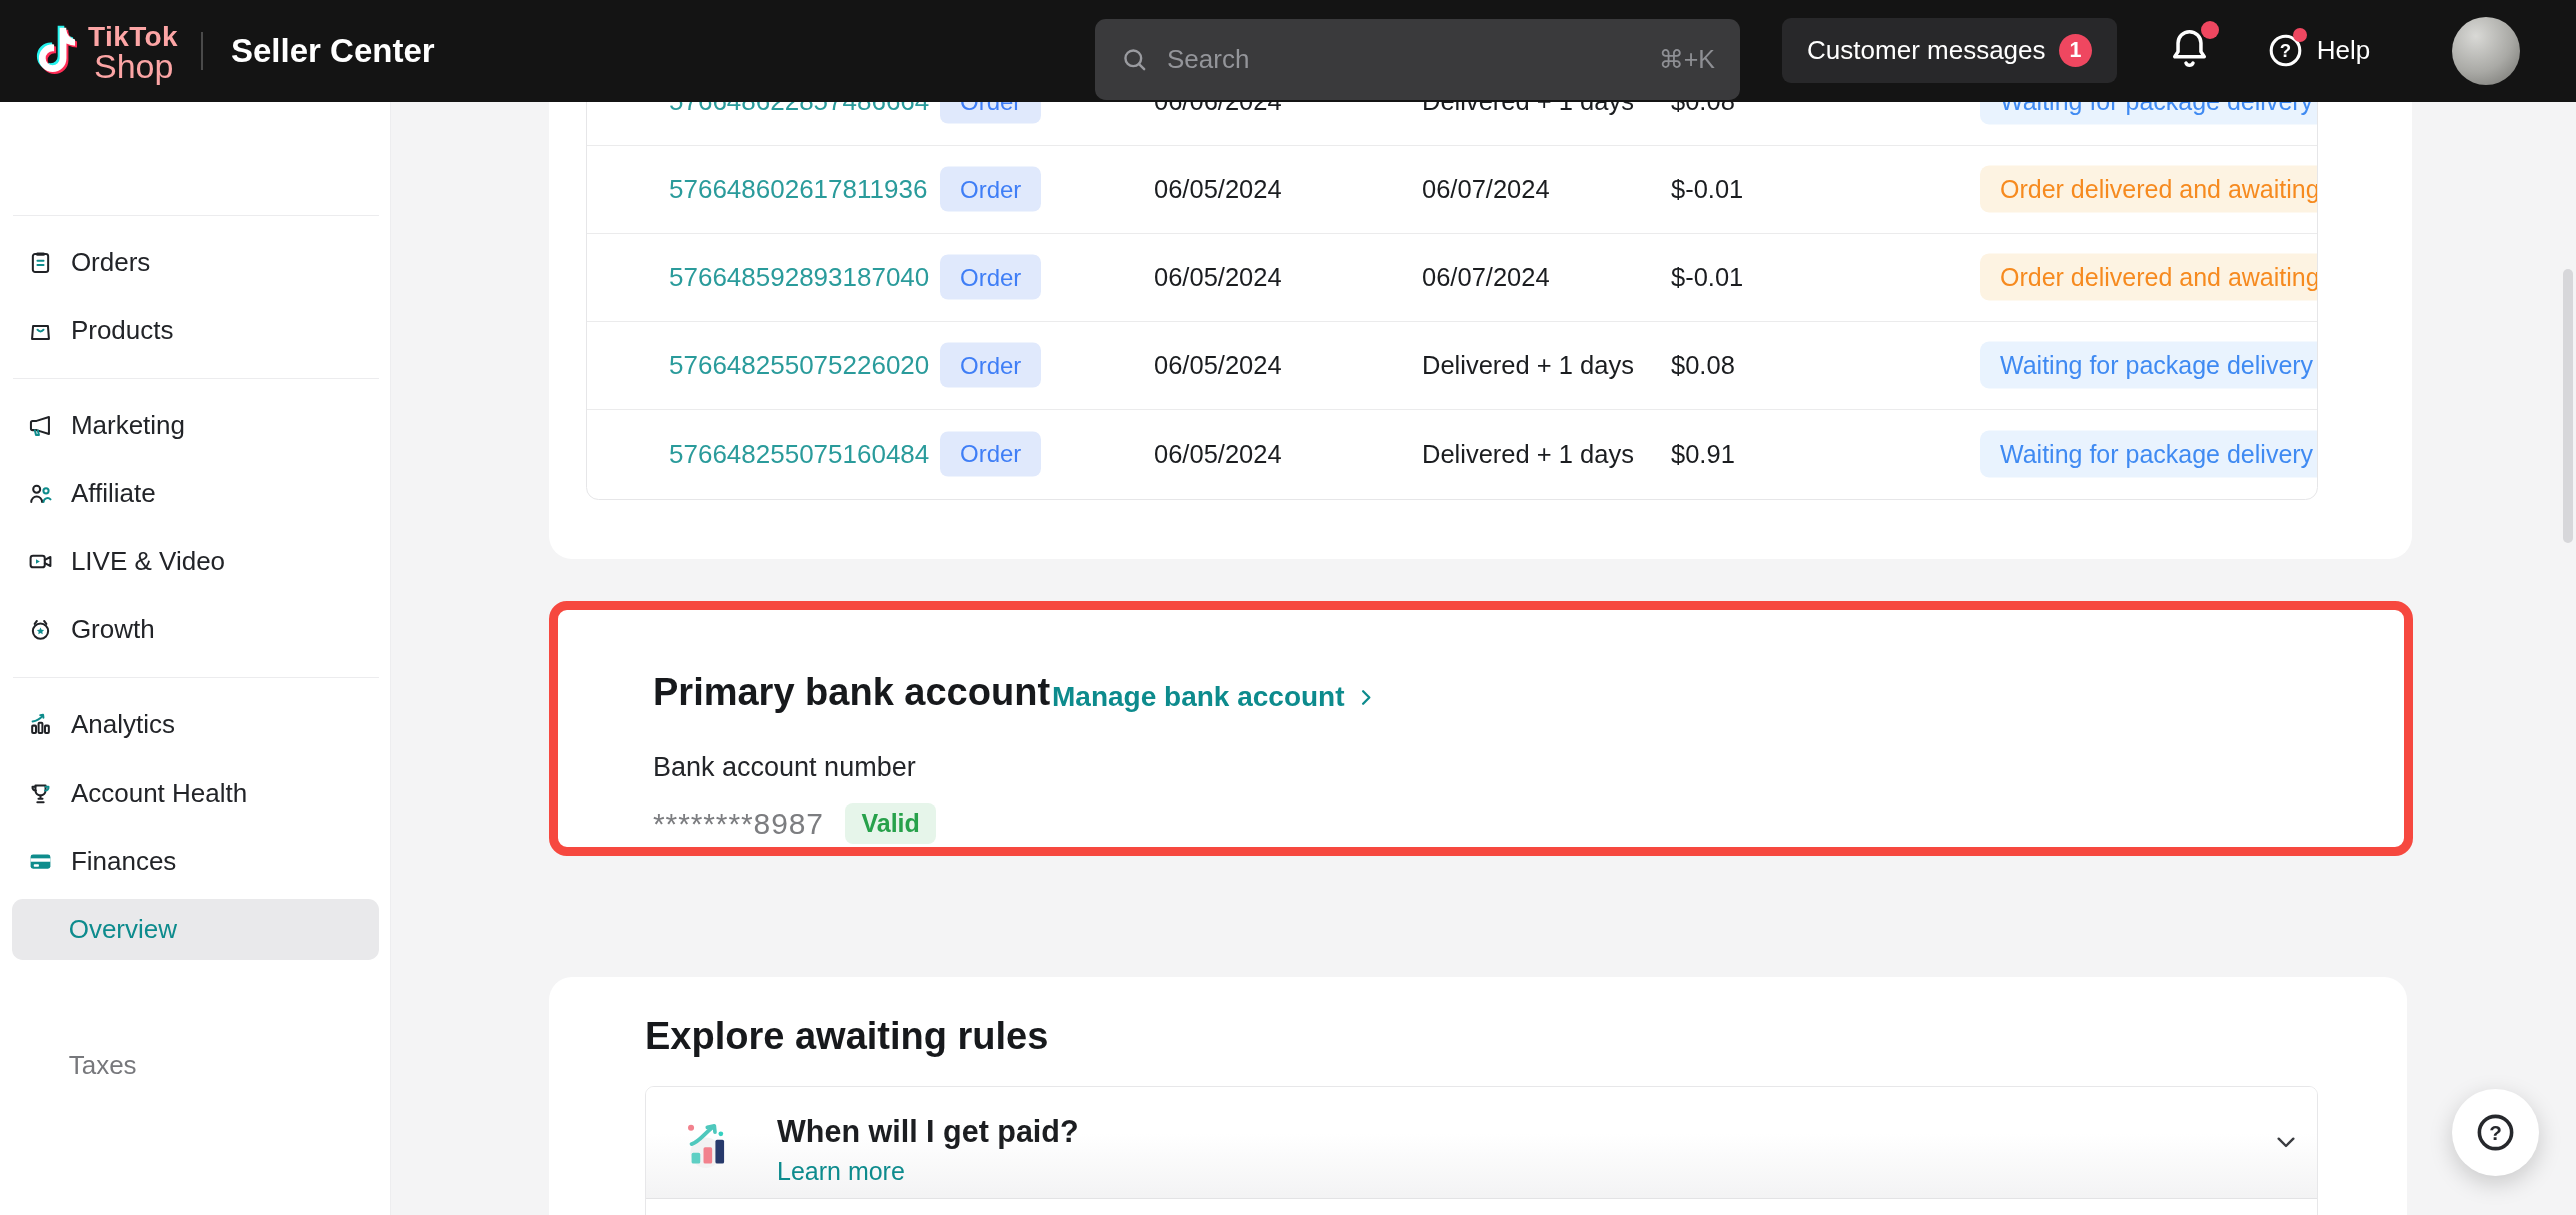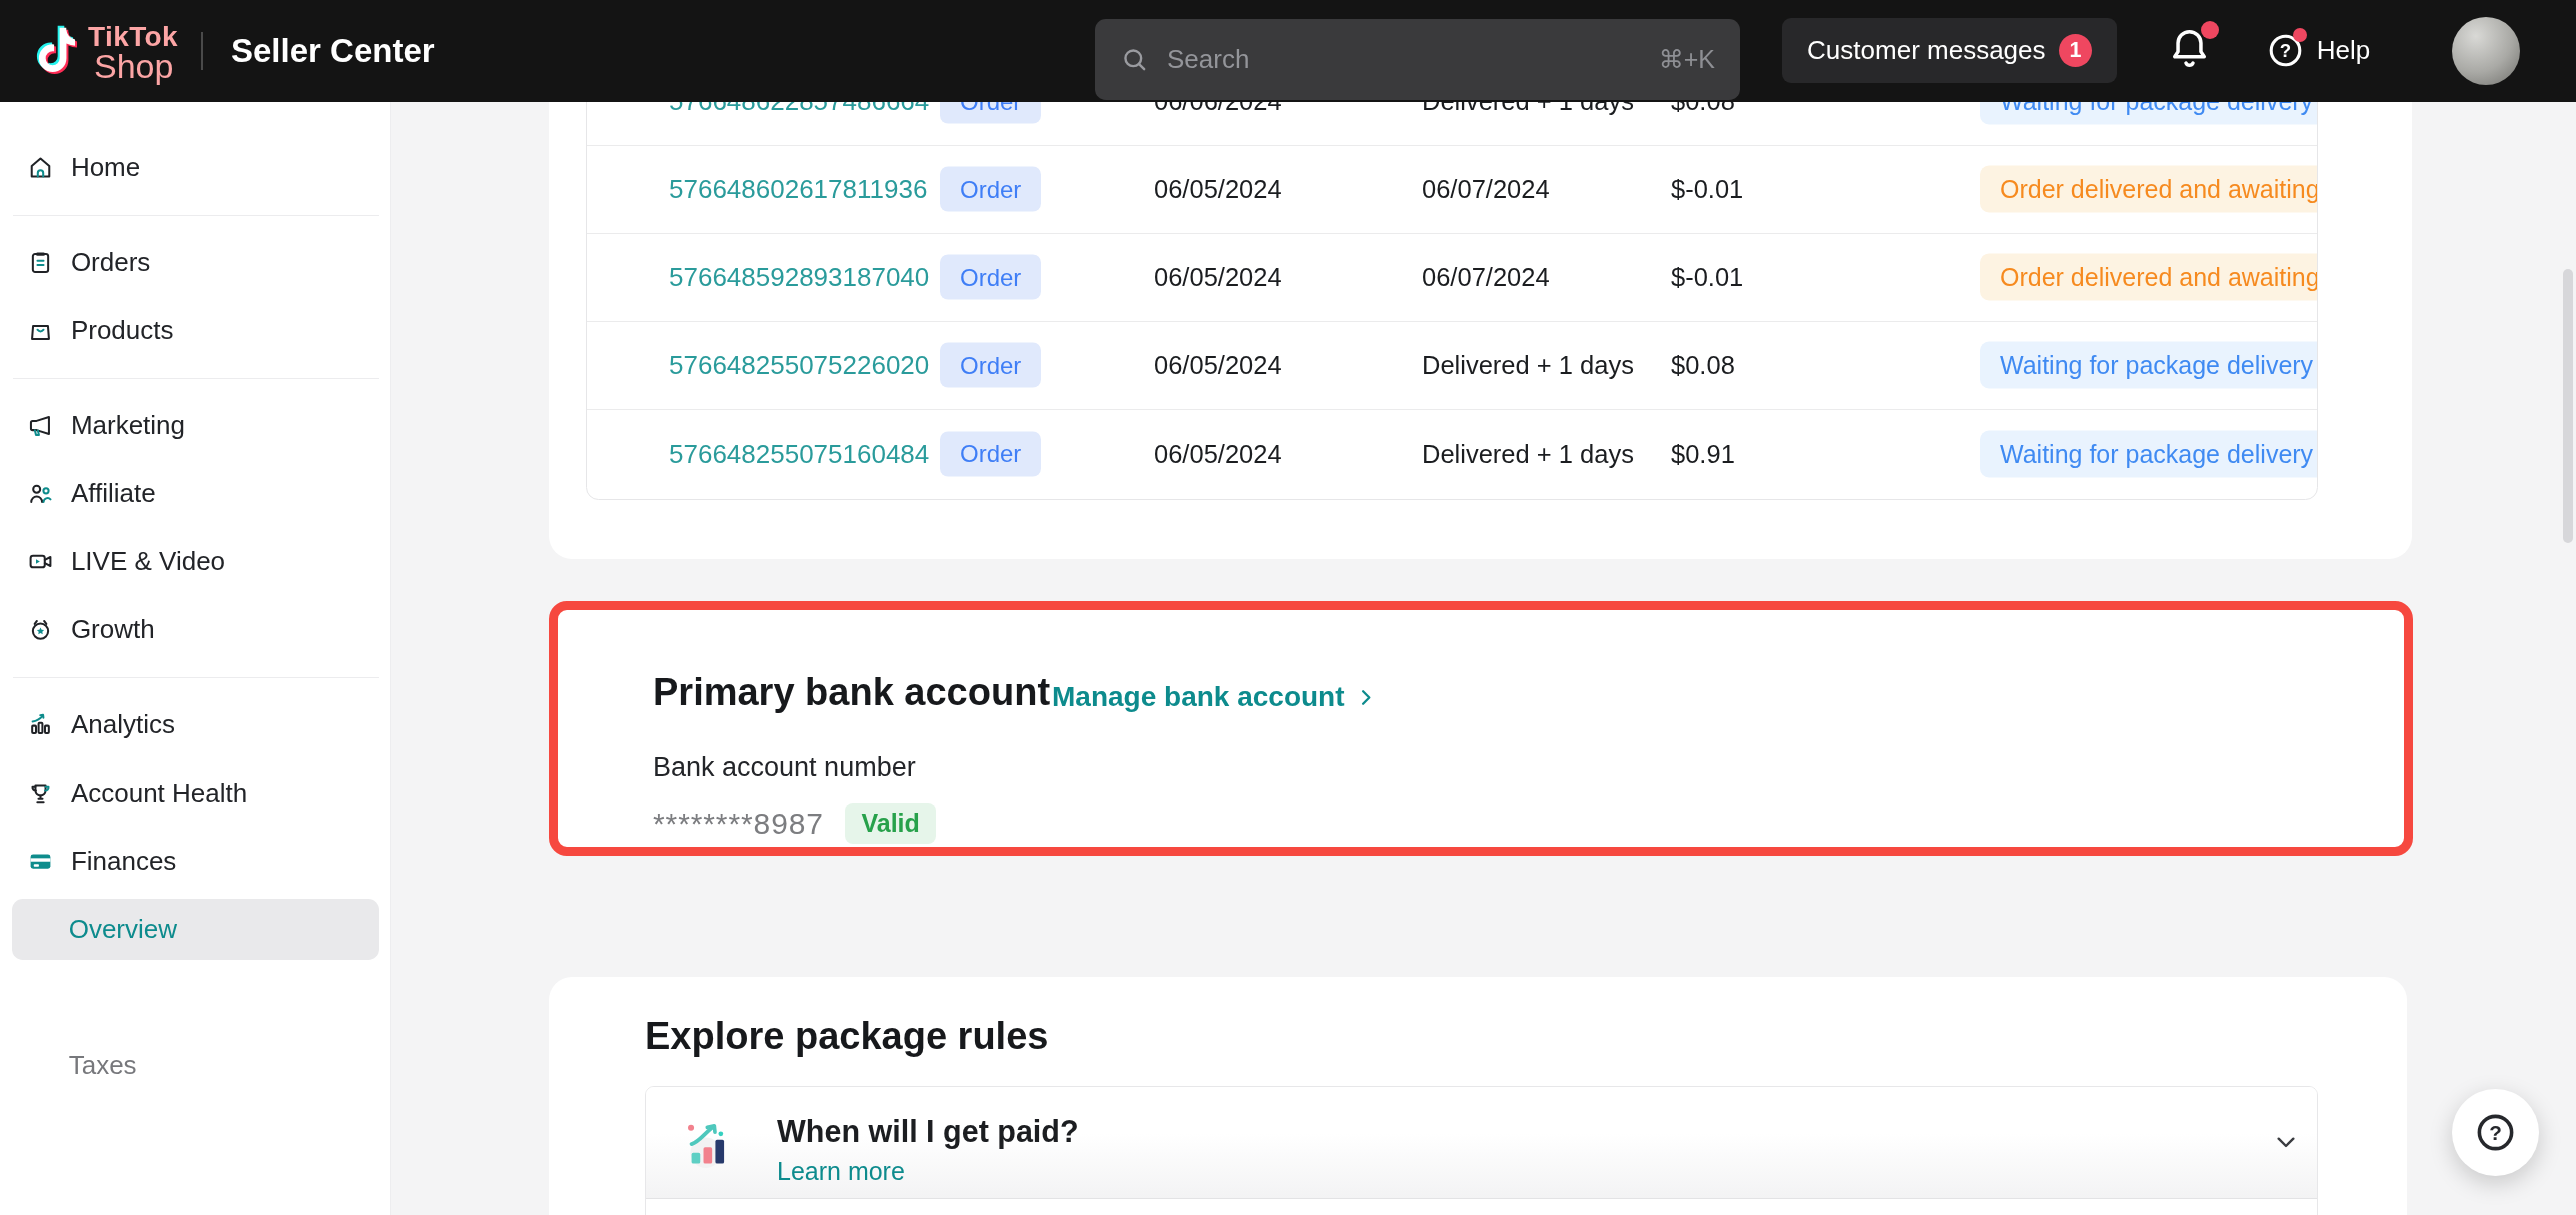--- a/index.html
+++ b/index.html
@@ -128,27 +128,20 @@
         </svg>
       <span class="red-dot" style="width:14.3px;height:14.3px;right:-1.8px;top:-2.7px;"></span>
     </span>
     <span class="help-label">Help</span>
   </div>
 
   <div class="avatar"></div>
 </div>
 
 <div class="sidebar" id="sidebar">
-    <div class="side-item" style="top:35px">
-      <span class="s-icon"><svg viewBox="0 0 24 24" fill="none" stroke="#202226" stroke-width="1.8" stroke-linecap="round" stroke-linejoin="round">
-          <path d="M4.2 10.6 12 4l7.8 6.6V20H4.2z"></path>
-          <path d="M9.6 20v-3.2a2.4 2.4 0 0 1 4.8 0V20" stroke="#0e8c8c"></path>
-        </svg></span>
-      <span class="s-label">Home</span>
-    </div>
     <div class="side-divider" style="top:113px"></div>
     <div class="side-item" style="top:130px">
       <span class="s-icon"><svg viewBox="0 0 24 24" fill="none" stroke="#202226" stroke-width="1.8" stroke-linecap="round" stroke-linejoin="round">
           <rect x="5.2" y="4.5" width="13.6" height="16" rx="2"></rect>
           <path d="M9.2 4.5h5.6" stroke-width="3"></path>
           <path d="M9.3 10.4h5.4M9.3 14.2h5.4" stroke="#0e8c8c"></path>
         </svg></span>
       <span class="s-label">Orders</span>
     </div>
     <div class="side-item" style="top:198px">
@@ -313,21 +306,21 @@
       </svg>
   </div>
   <div class="bank-label">Bank account number</div>
   <div class="bank-acct">
     <span class="acct-masked">********8987</span>
     <span class="valid-badge">Valid</span>
   </div>
 </div>
 
 <div class="card explore-card">
-  <div class="explore-title">Explore package rules</div>
+  <div class="explore-title">Explore awaiting rules</div>
   <div class="accordion">
     <div class="acc-item">
       <svg class="acc-icon" viewBox="0 0 48 48">
         <circle cx="20" cy="33" r="14" fill="#f2f2f3"></circle>
         <rect x="7" y="33" width="8" height="10" rx="1.5" fill="#5ecfc4"></rect>
         <rect x="18" y="28" width="8" height="15" rx="1.5" fill="#f2818d"></rect>
         <rect x="29" y="21" width="8" height="22" rx="1.5" fill="#27396b"></rect>
         <path d="M7 25 C 14 23, 18 16, 27 9" fill="none" stroke="#4fc8bd" stroke-width="3.6" stroke-linecap="round"></path>
         <path d="M21.5 9.5 L 28 8.2 L 28.6 14" fill="none" stroke="#4fc8bd" stroke-width="3.4" stroke-linecap="round" stroke-linejoin="round"></path>
         <circle cx="6.5" cy="10" r="2.8" fill="#f2818d"></circle>

